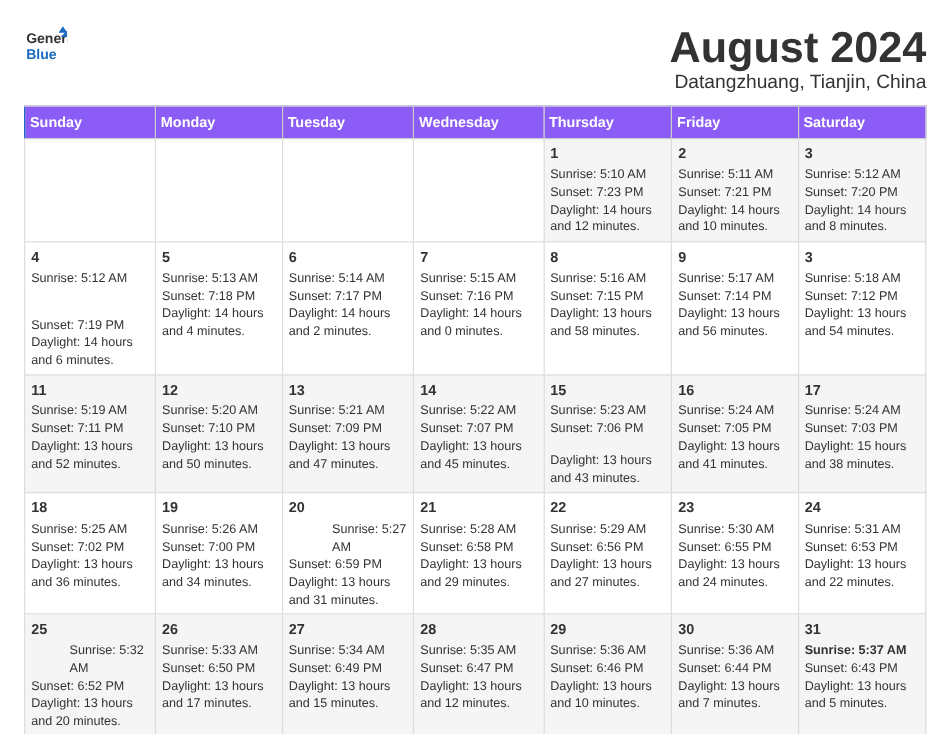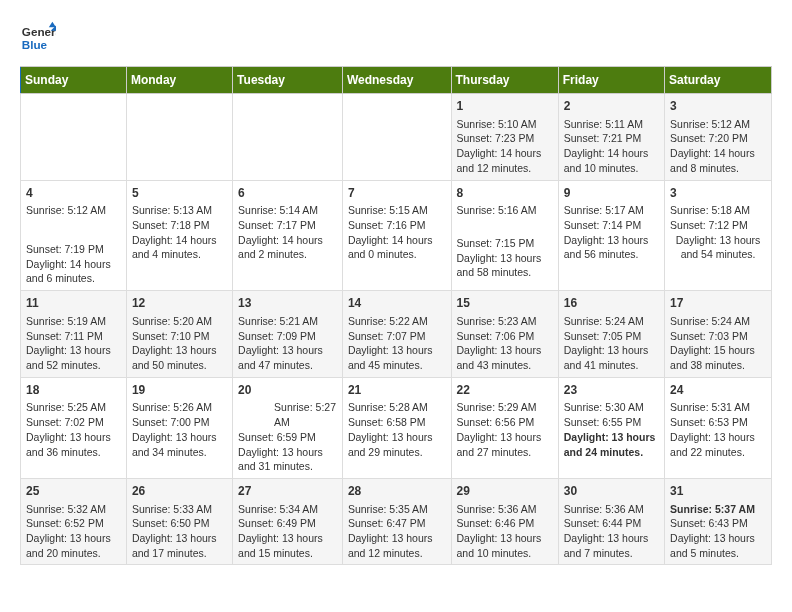--- a/index.html
+++ b/index.html
@@ -37,21 +37,21 @@
     .subtitle {
       font-size: 16px;
       color: #333;
     }
     table {
       width: 100%;
       border-collapse: collapse;
       font-size: 11px;
     }
     thead tr {
-      background-color: #4d7c0f;
+      background-color: #8b5cf6;
       color: #fff;
     }
     thead th {
       padding: 6px 4px;
       text-align: left;
       font-size: 12px;
       font-weight: bold;
       border: 1px solid #ccc;
     }
     tbody tr:nth-child(odd) {
@@ -87,20 +87,22 @@
 <div class="header-section">
   <div class="logo">
     <svg class="logo-icon" viewBox="0 0 40 40">
       <text x="2" y="18" font-size="13" font-weight="bold" fill="#333">General</text>
       <text x="2" y="32" font-size="13" font-weight="bold" fill="#1a6bbf">Blue</text>
       <polygon points="32,8 40,8 36,2" fill="#1a6bbf"></polygon>
       <polygon points="34,12 40,12 40,6" fill="#1a6bbf"></polygon>
     </svg>
   </div>
   <div class="title-block">
+    <div class="main-title">August 2024</div>
+    <div class="subtitle">Datangzhuang, Tianjin, China</div>
   </div>
 </div>
 
 <table>
   <thead>
     <tr>
       <th>Sunday</th>
       <th>Monday</th>
       <th>Tuesday</th>
       <th>Wednesday</th>
@@ -155,34 +157,34 @@
         </td>
         <td>
           <span class="day-number">7</span>
           <span style="display: block;">Sunrise: 5:15 AM</span>
           <span style="display: block;">Sunset: 7:16 PM</span>
           <span style="display: block;">Daylight: 14 hours and 0 minutes.</span>
         </td>
         <td>
           <span class="day-number">8</span>
           <span style="display: block;">Sunrise: 5:16 AM</span>
-          <span style="display: block; margin-top: 18px;">Sunset: 7:15 PM</span>
+          <span style="display: block;">Sunset: 7:15 PM</span>
           <span style="display: block;">Daylight: 13 hours and 58 minutes.</span>
         </td>
         <td>
           <span class="day-number">9</span>
           <span style="display: block;">Sunrise: 5:17 AM</span>
           <span style="display: block;">Sunset: 7:14 PM</span>
           <span style="display: block;">Daylight: 13 hours and 56 minutes.</span>
         </td>
         <td>
           <span class="day-number">3</span>
           <span style="display: block;">Sunrise: 5:18 AM</span>
           <span style="display: block;">Sunset: 7:12 PM</span>
-          <span style="display: block; text-align: center;">Daylight: 13 hours and 54 minutes.</span>
+          <span style="display: block;">Daylight: 13 hours and 54 minutes.</span>
         </td>
       </tr>
       <tr>
         <td>
           <span class="day-number">11</span>
           <span style="display: block;">Sunrise: 5:19 AM</span>
           <span style="display: block;">Sunset: 7:11 PM</span>
           <span style="display: block;">Daylight: 13 hours and 52 minutes.</span>
         </td>
         <td>
@@ -200,21 +202,21 @@
         <td>
           <span class="day-number">14</span>
           <span style="display: block;">Sunrise: 5:22 AM</span>
           <span style="display: block;">Sunset: 7:07 PM</span>
           <span style="display: block;">Daylight: 13 hours and 45 minutes.</span>
         </td>
         <td>
           <span class="day-number">15</span>
           <span style="display: block;">Sunrise: 5:23 AM</span>
           <span style="display: block;">Sunset: 7:06 PM</span>
-          <span style="display: block;">Daylight: 13 hours and 43 minutes.</span>
+          <span style="display: block; margin-top: 12px;">Daylight: 13 hours and 43 minutes.</span>
         </td>
         <td>
           <span class="day-number">16</span>
           <span style="display: block;">Sunrise: 5:24 AM</span>
           <span style="display: block;">Sunset: 7:05 PM</span>
           <span style="display: block;">Daylight: 13 hours and 41 minutes.</span>
         </td>
         <td>
           <span class="day-number">17</span>
           <span style="display: block;">Sunrise: 5:24 AM</span>
@@ -250,33 +252,33 @@
         <td>
           <span class="day-number">22</span>
           <span style="display: block;">Sunrise: 5:29 AM</span>
           <span style="display: block;">Sunset: 6:56 PM</span>
           <span style="display: block;">Daylight: 13 hours and 27 minutes.</span>
         </td>
         <td>
           <span class="day-number">23</span>
           <span style="display: block;">Sunrise: 5:30 AM</span>
           <span style="display: block;">Sunset: 6:55 PM</span>
-          <span style="display: block; font-weight: bold;">Daylight: 13 hours and 24 minutes.</span>
+          <span style="display: block;">Daylight: 13 hours and 24 minutes.</span>
         </td>
         <td>
           <span class="day-number">24</span>
           <span style="display: block;">Sunrise: 5:31 AM</span>
           <span style="display: block;">Sunset: 6:53 PM</span>
           <span style="display: block;">Daylight: 13 hours and 22 minutes.</span>
         </td>
       </tr>
       <tr>
         <td>
           <span class="day-number">25</span>
-          <span style="display: block;">Sunrise: 5:32 AM</span>
+          <span style="display: block; margin-left: 32px;">Sunrise: 5:32 AM</span>
           <span style="display: block;">Sunset: 6:52 PM</span>
           <span style="display: block;">Daylight: 13 hours and 20 minutes.</span>
         </td>
         <td>
           <span class="day-number">26</span>
           <span style="display: block;">Sunrise: 5:33 AM</span>
           <span style="display: block;">Sunset: 6:50 PM</span>
           <span style="display: block;">Daylight: 13 hours and 17 minutes.</span>
         </td>
         <td>

